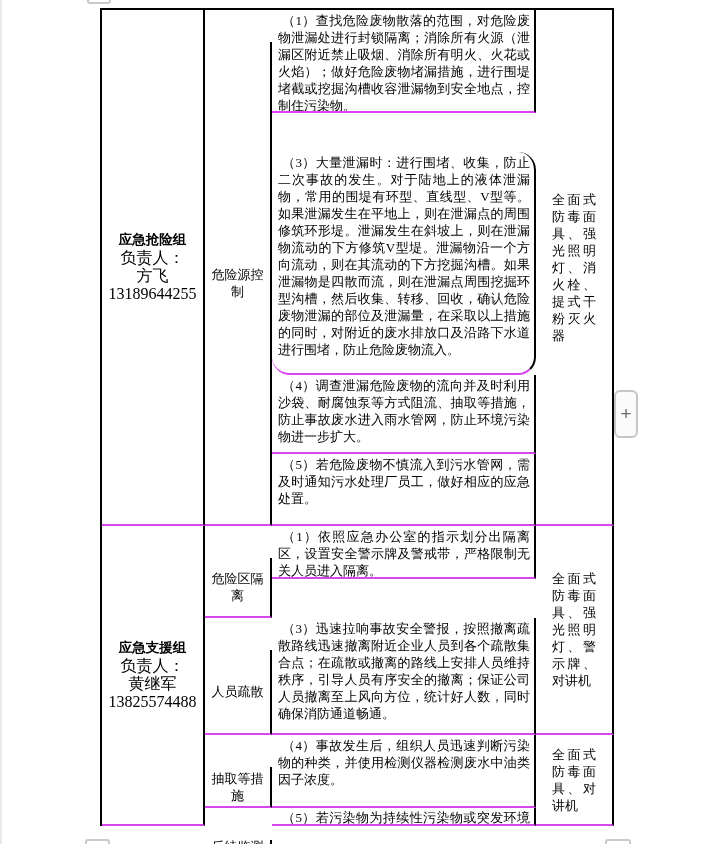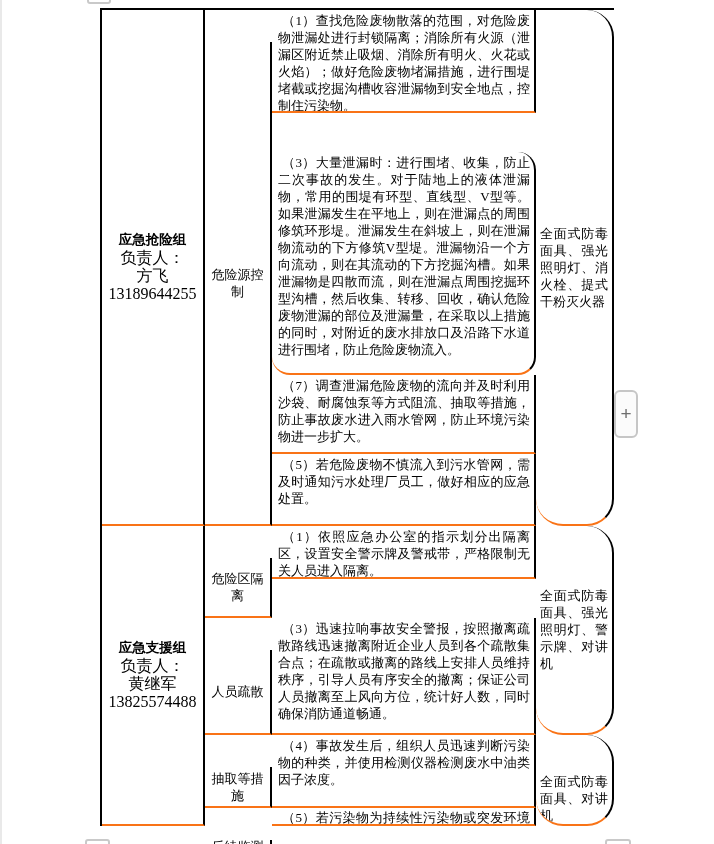--- a/index.html
+++ b/index.html
@@ -10,51 +10,51 @@
   .edge-strip{position:absolute;left:0;top:0;width:2px;height:844px;background:#e9e9e9;}
   .doc-table{
     position:absolute;left:100px;top:8px;
     display:grid;
     grid-template-columns:103px 67px 264px 78px;
     grid-template-rows:103px 39px 223px 79px 72px 53px 39px 117px 73px 18px;
     border-top:2px solid #000;border-left:2px solid #000;
     background:#fff;
   }
   .cell{
-    border-right:2px solid #000;border-bottom:2px solid #f97316;
+    border-right:2px solid #000;border-bottom:2px solid #d946ef;
     background:#fff;overflow:hidden;box-sizing:border-box;
     font-size:13px;line-height:17px;
   }
   .v-center{display:flex;flex-direction:column;align-items:center;justify-content:center;text-align:center;}
   .group-cell{padding:0 0;}
   .group-name{font-weight:700;font-size:13.5px;line-height:18px;}
   .group-line{font-size:16px;line-height:18px;}
   .task-cell{padding:6px 5px;margin-top:32px;}
   .item-cell{padding:2px 4px 0 6px;text-align:justify;text-indent:4px;}
   .item-last{padding-top:1px;}
-  .equip-cell{padding:0 4px;text-align:justify;border-radius:27px;}
+  .equip-cell{padding:0 16px;text-align:justify;}
   
   .g1c1{grid-column:1;grid-row:1/6;}
   .g1c2{grid-column:2;grid-row:1/6;}
   .g1i1{grid-column:3;grid-row:1;}
   .g1i2{grid-column:3;grid-row:2;}
   .g1i3{grid-column:3;grid-row:3;border-radius:18px;}
   .g1i4{grid-column:3;grid-row:4;}
   .g1i5{grid-column:3;grid-row:5;}
   .g1c4{grid-column:4;grid-row:1/6;}
   .g2c1{grid-column:1;grid-row:6/11;text-align:right;}
   .g2t1{grid-column:2;grid-row:6/8;}
   .g2i1{grid-column:3;grid-row:6;}
   .g2i2{grid-column:3;grid-row:7;}
   .g2c4a{grid-column:4;grid-row:6/9;}
   .g2t2{grid-column:2;grid-row:8;}
   .g2i3{grid-column:3;grid-row:8;}
   .g2t3{grid-column:2;grid-row:9;}
   .g2i4{grid-column:3;grid-row:9;}
-  .g2c4b{grid-column:4;grid-row:9/11;justify-content:flex-end;}
+  .g2c4b{grid-column:4;grid-row:9/11;}
   .g2t4{grid-column:2;grid-row:10;}
   .g2i5{grid-column:3;grid-row:10;}
   
   .plus-btn{
     position:absolute;left:614px;top:390px;width:24px;height:48px;
     border:2px solid #c6c6c6;border-radius:6px;background:#fbfbfb;
     display:flex;align-items:center;justify-content:center;
     color:#6e6e6e;font-size:19px;font-family:"Liberation Sans","DejaVu Sans",sans-serif;
     box-sizing:border-box;cursor:pointer;
   }
@@ -78,21 +78,21 @@
       <div class="group-line">方飞</div>
       <div class="group-line">13189644255</div>
     </div>
 
     <div class="cell v-center task-cell g1c2">
       <div>危险源控制</div>
     </div>
 
     <div class="cell item-cell g1i1">（1）查找危险废物散落的范围，对危险废物泄漏处进行封锁隔离；消除所有火源（泄漏区附近禁止吸烟、消除所有明火、火花或火焰）；做好危险废物堵漏措施，进行围堤堵截或挖掘沟槽收容泄漏物到安全地点，控制住污染物。</div>
     <div class="cell item-cell g1i3">（3）大量泄漏时：进行围堵、收集，防止二次事故的发生。对于陆地上的液体泄漏物，常用的围堤有环型、直线型、V型等。如果泄漏发生在平地上，则在泄漏点的周围修筑环形堤。泄漏发生在斜坡上，则在泄漏物流动的下方修筑V型堤。泄漏物沿一个方向流动，则在其流动的下方挖掘沟槽。如果泄漏物是四散而流，则在泄漏点周围挖掘环型沟槽，然后收集、转移、回收，确认危险废物泄漏的部位及泄漏量，在采取以上措施的同时，对附近的废水排放口及沿路下水道进行围堵，防止危险废物流入。</div>
-    <div class="cell item-cell g1i4">（7）调查泄漏危险废物的流向并及时利用沙袋、耐腐蚀泵等方式阻流、抽取等措施，防止事故废水进入雨水管网，防止环境污染物进一步扩大。</div>
+    <div class="cell item-cell g1i4">（4）调查泄漏危险废物的流向并及时利用沙袋、耐腐蚀泵等方式阻流、抽取等措施，防止事故废水进入雨水管网，防止环境污染物进一步扩大。</div>
     <div class="cell item-cell g1i5">（5）若危险废物不慎流入到污水管网，需及时通知污水处理厂员工，做好相应的应急处置。</div>
 
     <div class="cell v-center equip-cell g1c4">
       <div>全面式防毒面具、强光照明灯、消火栓、提式干粉灭火器</div>
     </div>
 
     <div class="cell v-center group-cell g2c1">
       <div class="group-name">应急支援组</div>
       <div class="group-line">负责人：</div>
       <div class="group-line">黄继军</div>

